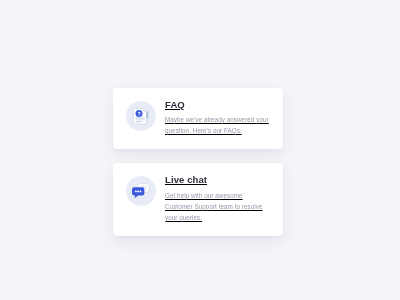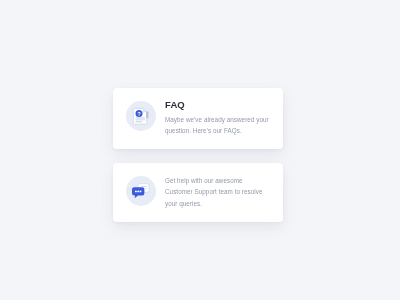--- a/index.html
+++ b/index.html
@@ -31,20 +31,21 @@
   .card {
     position: relative;
     background: #ffffff;
     border-radius: 4px;
     padding: 12px 14px 13px 13px;
     display: flex;
     align-items: flex-start;
     gap: 9px;
     box-shadow: 0 6px 14px rgba(86, 96, 130, 0.10),
                 0 1px 3px rgba(86, 96, 130, 0.06);
+    text-decoration: underline;
   }
   .icon-badge {
     flex: 0 0 auto;
     width: 30px;
     height: 30px;
     border-radius: 50%;
     background: #e7ecf7;
     display: flex;
     align-items: center;
     justify-content: center;
@@ -114,18 +115,19 @@
           <rect x="11.1" y="6.1" width="6.0" height="0.85" rx="0.42" fill="#d4dcea"></rect>
           <rect x="11.1" y="8.0" width="6.0" height="0.85" rx="0.42" fill="#d4dcea"></rect>
 
           <path d="M4.2 7.2h8.0a2.2 2.2 0 0 1 2.2 2.2v3.9a2.2 2.2 0 0 1-2.2 2.2H8.0l-3.4 2.8 0.45-2.8H4.2a2.2 2.2 0 0 1-2.2-2.2V9.4a2.2 2.2 0 0 1 2.2-2.2z" fill="#3b5bdb"></path>
           <circle cx="5.9" cy="11.4" r="0.95" fill="#ffffff"></circle>
           <circle cx="8.2" cy="11.4" r="0.95" fill="#ffffff"></circle>
           <circle cx="10.5" cy="11.4" r="0.95" fill="#ffffff"></circle>
         </svg>
       </div>
       <div class="card-text">
+        <div class="card-title">Live chat</div>
         <div class="card-desc">Get help with our awesome Customer Support team to resolve your queries.</div>
       </div>
     </div>
 
   </div>
 </div>
 
 </body></html>

